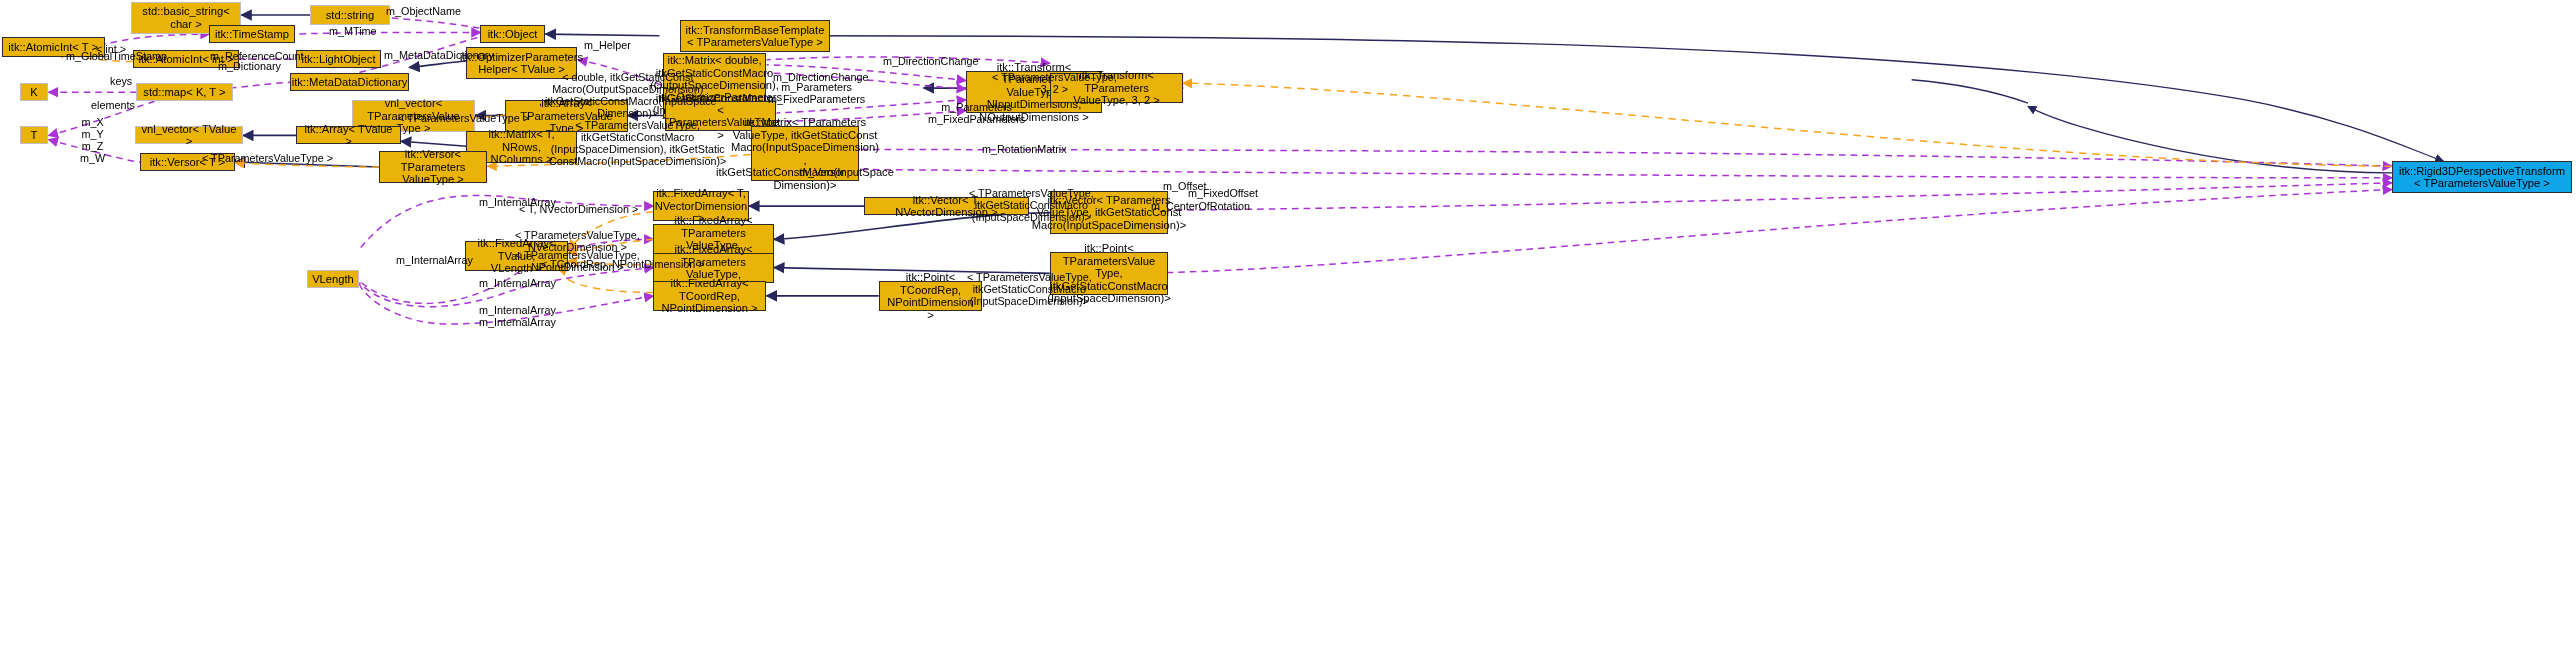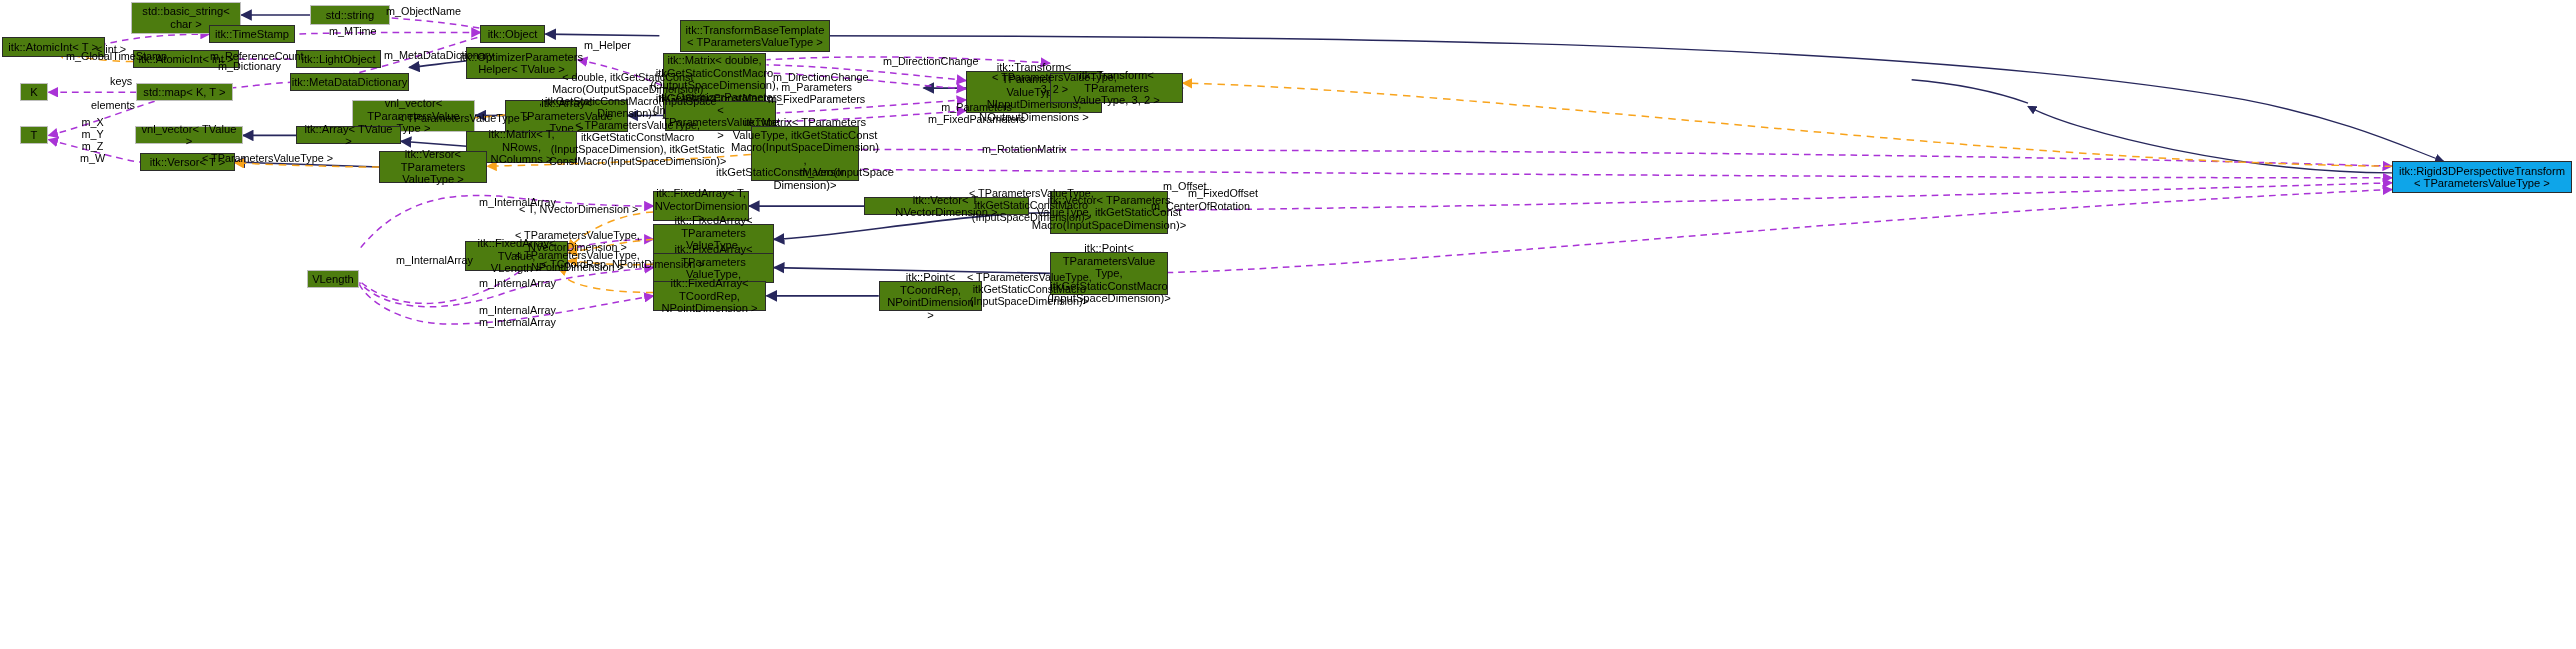--- a/index.html
+++ b/index.html
@@ -28,21 +28,21 @@
   .node {
     position: absolute;
     box-sizing: border-box;
     display: flex;
     align-items: center;
     justify-content: center;
     text-align: center;
     font-size: 11.2px;
     line-height: 12.5px;
     color: #000000;
-    background: #4d7c0f;
+    background: #eab308;
     padding: 0.8px 3.3px;
     white-space: pre-line;
   }
   .node.thin {
     border: 0.8px solid #bfbfbf;
   }
   .node.thick {
     border: 1.7px solid #2b2b2b;
   }
   .node.target {

